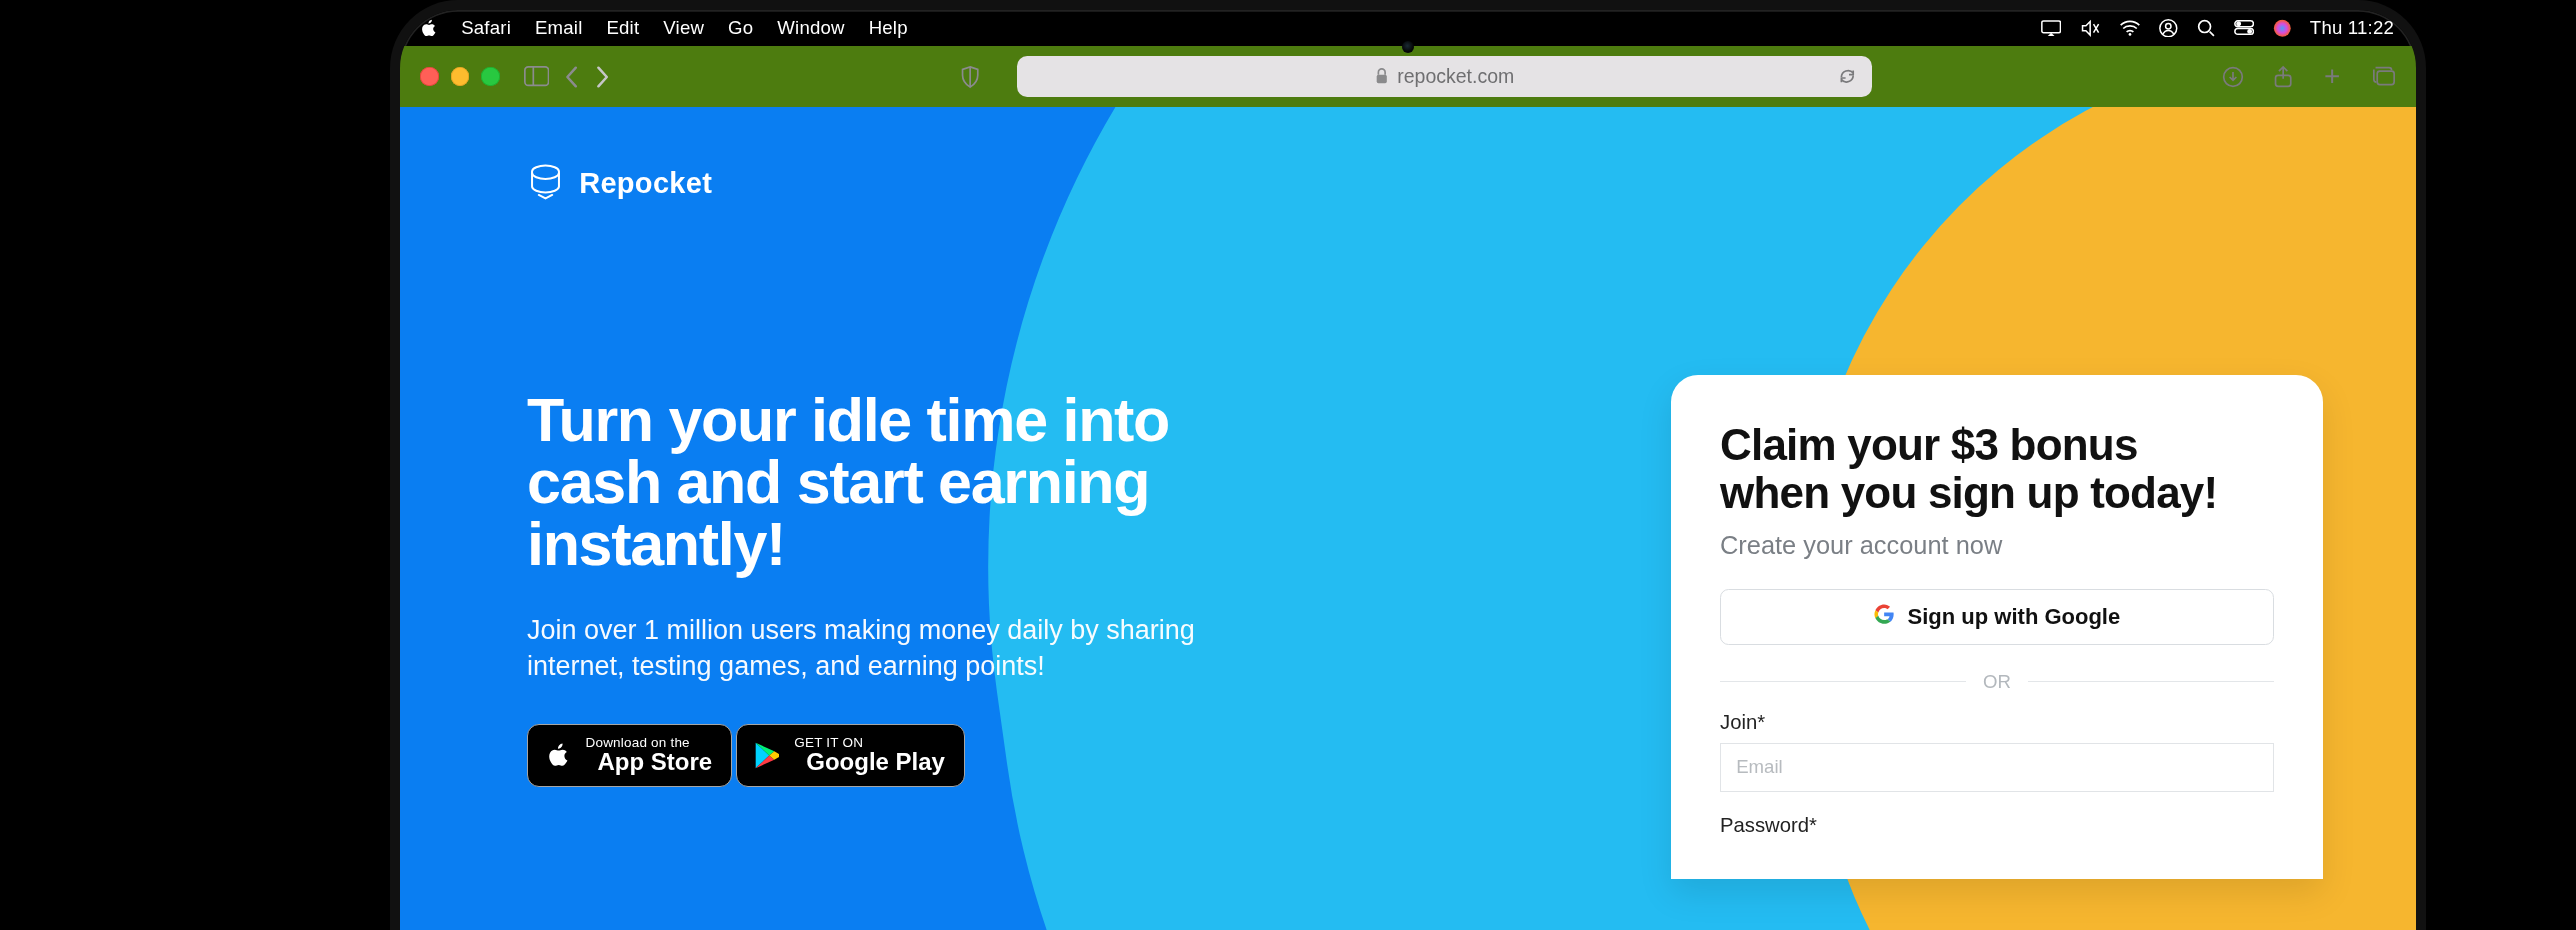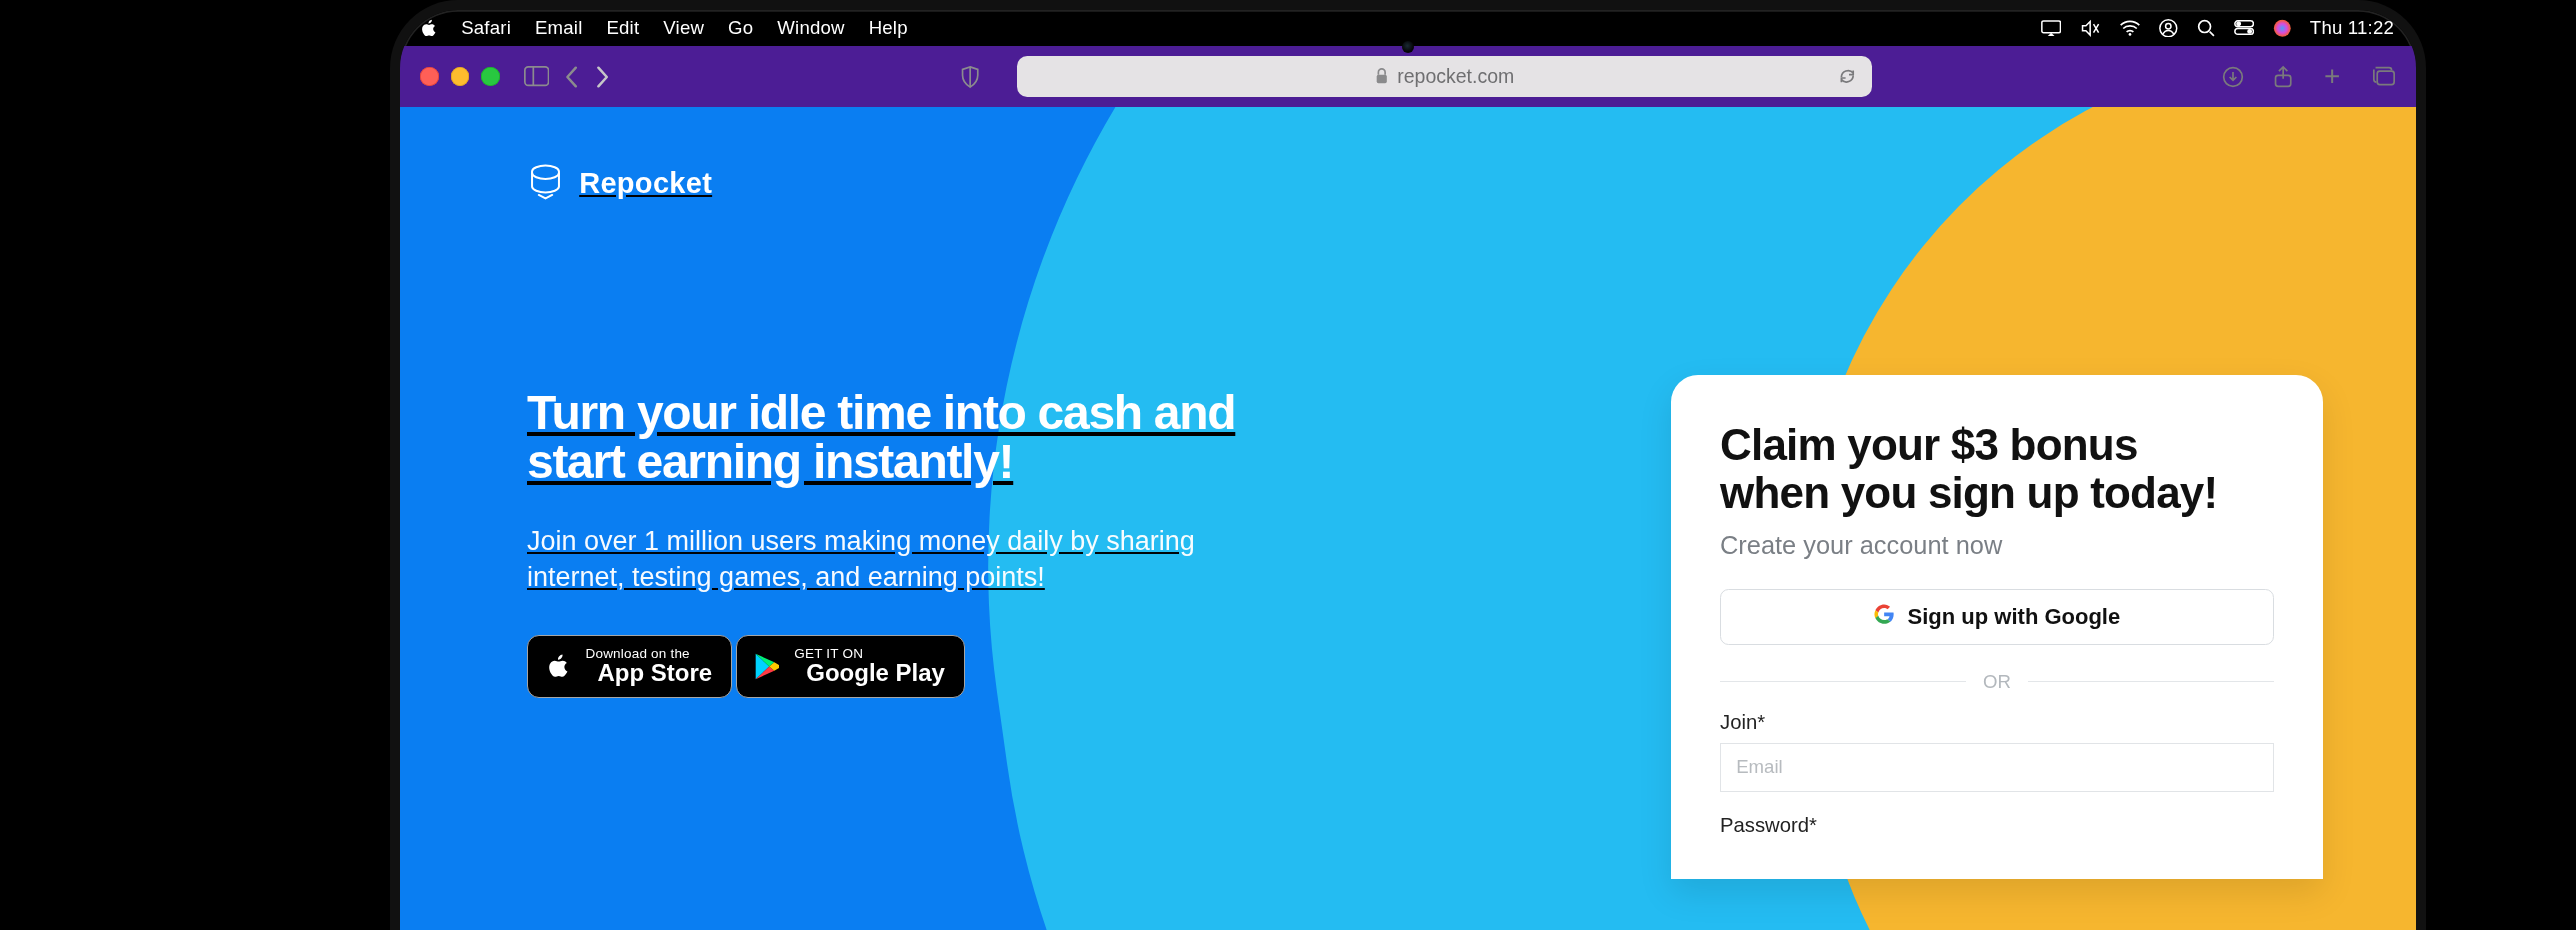--- a/index.html
+++ b/index.html
@@ -47,21 +47,21 @@
   .menubar .right { gap: 18.6px; }
   .menubar .item { white-space: nowrap; }
   .menubar .icon { display: inline-flex; }
   .menubar svg { display:block; }
   .apple-logo svg { width: 18.6px; height: 18.6px; fill: #fff; }
 
   
   .safari-chrome {
     position: relative;
     height: 61px;
-    background: #4c1d95;
+    background: #4d7c0f;
     display: flex;
     align-items: center;
     padding: 0 20.3px;
     gap: 15.2px;
   }
   .traffic { display: flex; gap: 12px; margin-right: 8.5px; }
   .tl { width: 18.6px; height: 18.6px; border-radius: 50%; }
   .tl.red    { background: #ff5f57; box-shadow: inset 0 0 0 0.8px #e14238; }
   .tl.yellow { background: #febc2e; box-shadow: inset 0 0 0 0.8px #dfa022; }
   .tl.green  { background: #28c840; box-shadow: inset 0 0 0 0.8px #1dad2c; }
@@ -111,34 +111,33 @@
     width: 1186px; height: 1186px;
     background: #f6b62f;
     border-radius: 46%;
     transform: rotate(-6deg);
   }
 
   .page {
     position: relative;
     width: 100%; height: 100%;
     padding: 56px 127px 0 127px;
-    text-decoration: underline;
   }
 
   .logo { display:flex; align-items:center; gap:15.2px; color:#fff; }
   .logo-text { font-size: 29px; font-weight: 600; letter-spacing:0.3px; }
   .logo-mark svg { width:37px; height:37px; stroke:#fff; fill:none; stroke-width:2.4; }
 
   .hero {
     margin-top: 186px;
     max-width: 779px;
     color:#fff;
   }
   .hero-title {
-    font-size: 48px;
+    font-size: 61px;
     line-height: 1.02;
     font-weight: 700;
     letter-spacing: -1.3px;
   }
   .hero-sub {
     margin-top: 36px;
     font-size: 27px;
     line-height: 1.35;
     font-weight: 400;
     opacity: .97;

